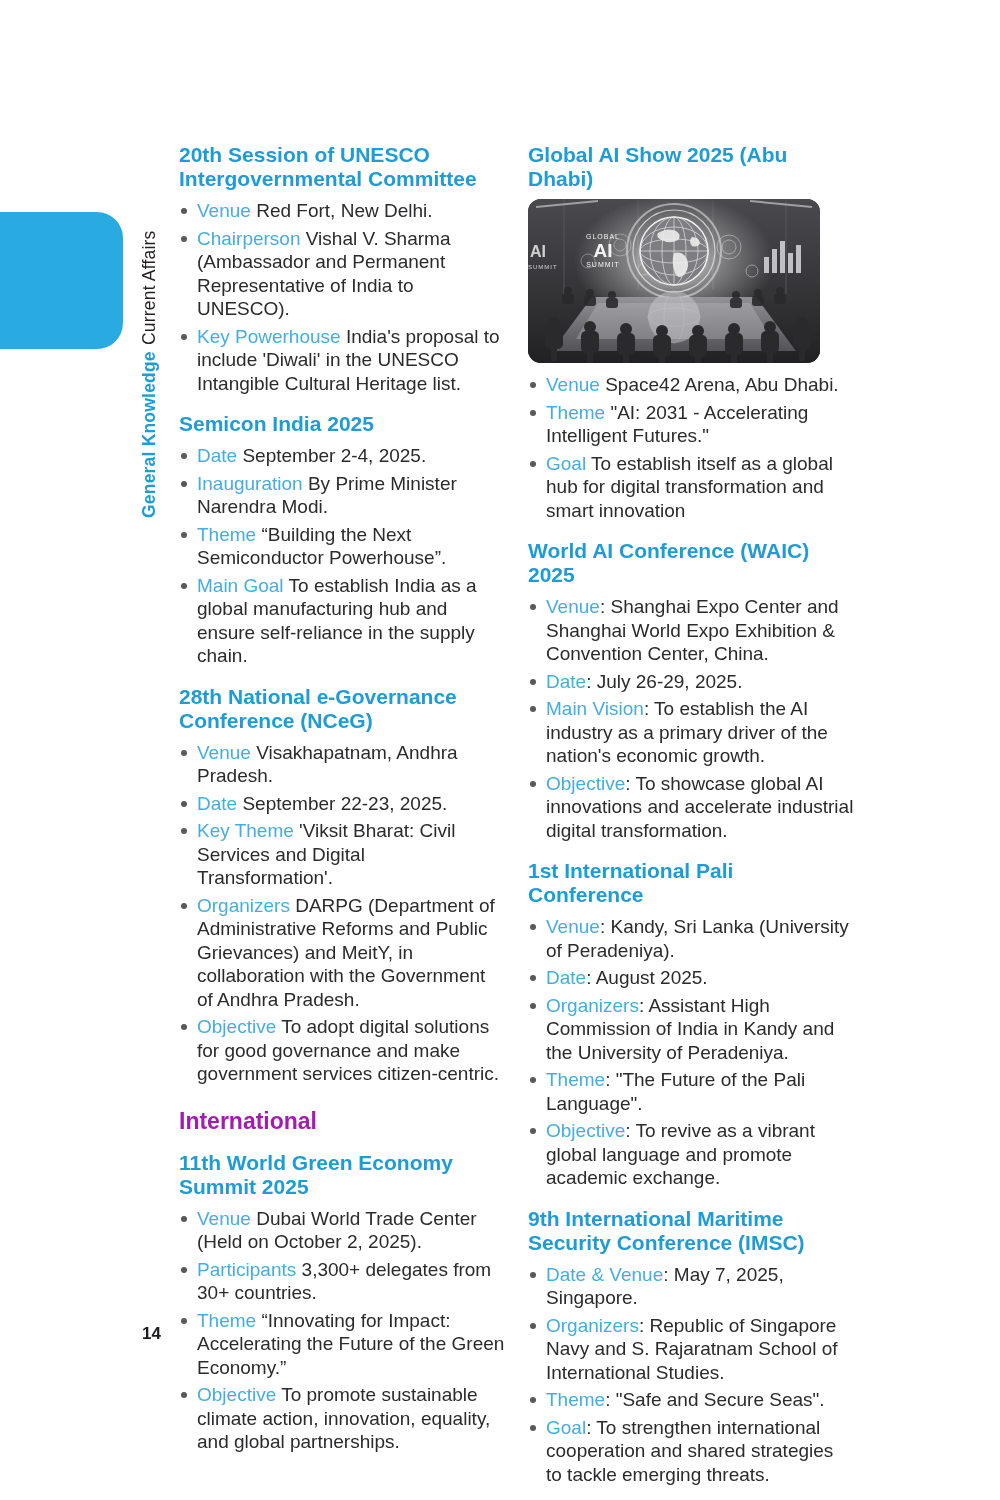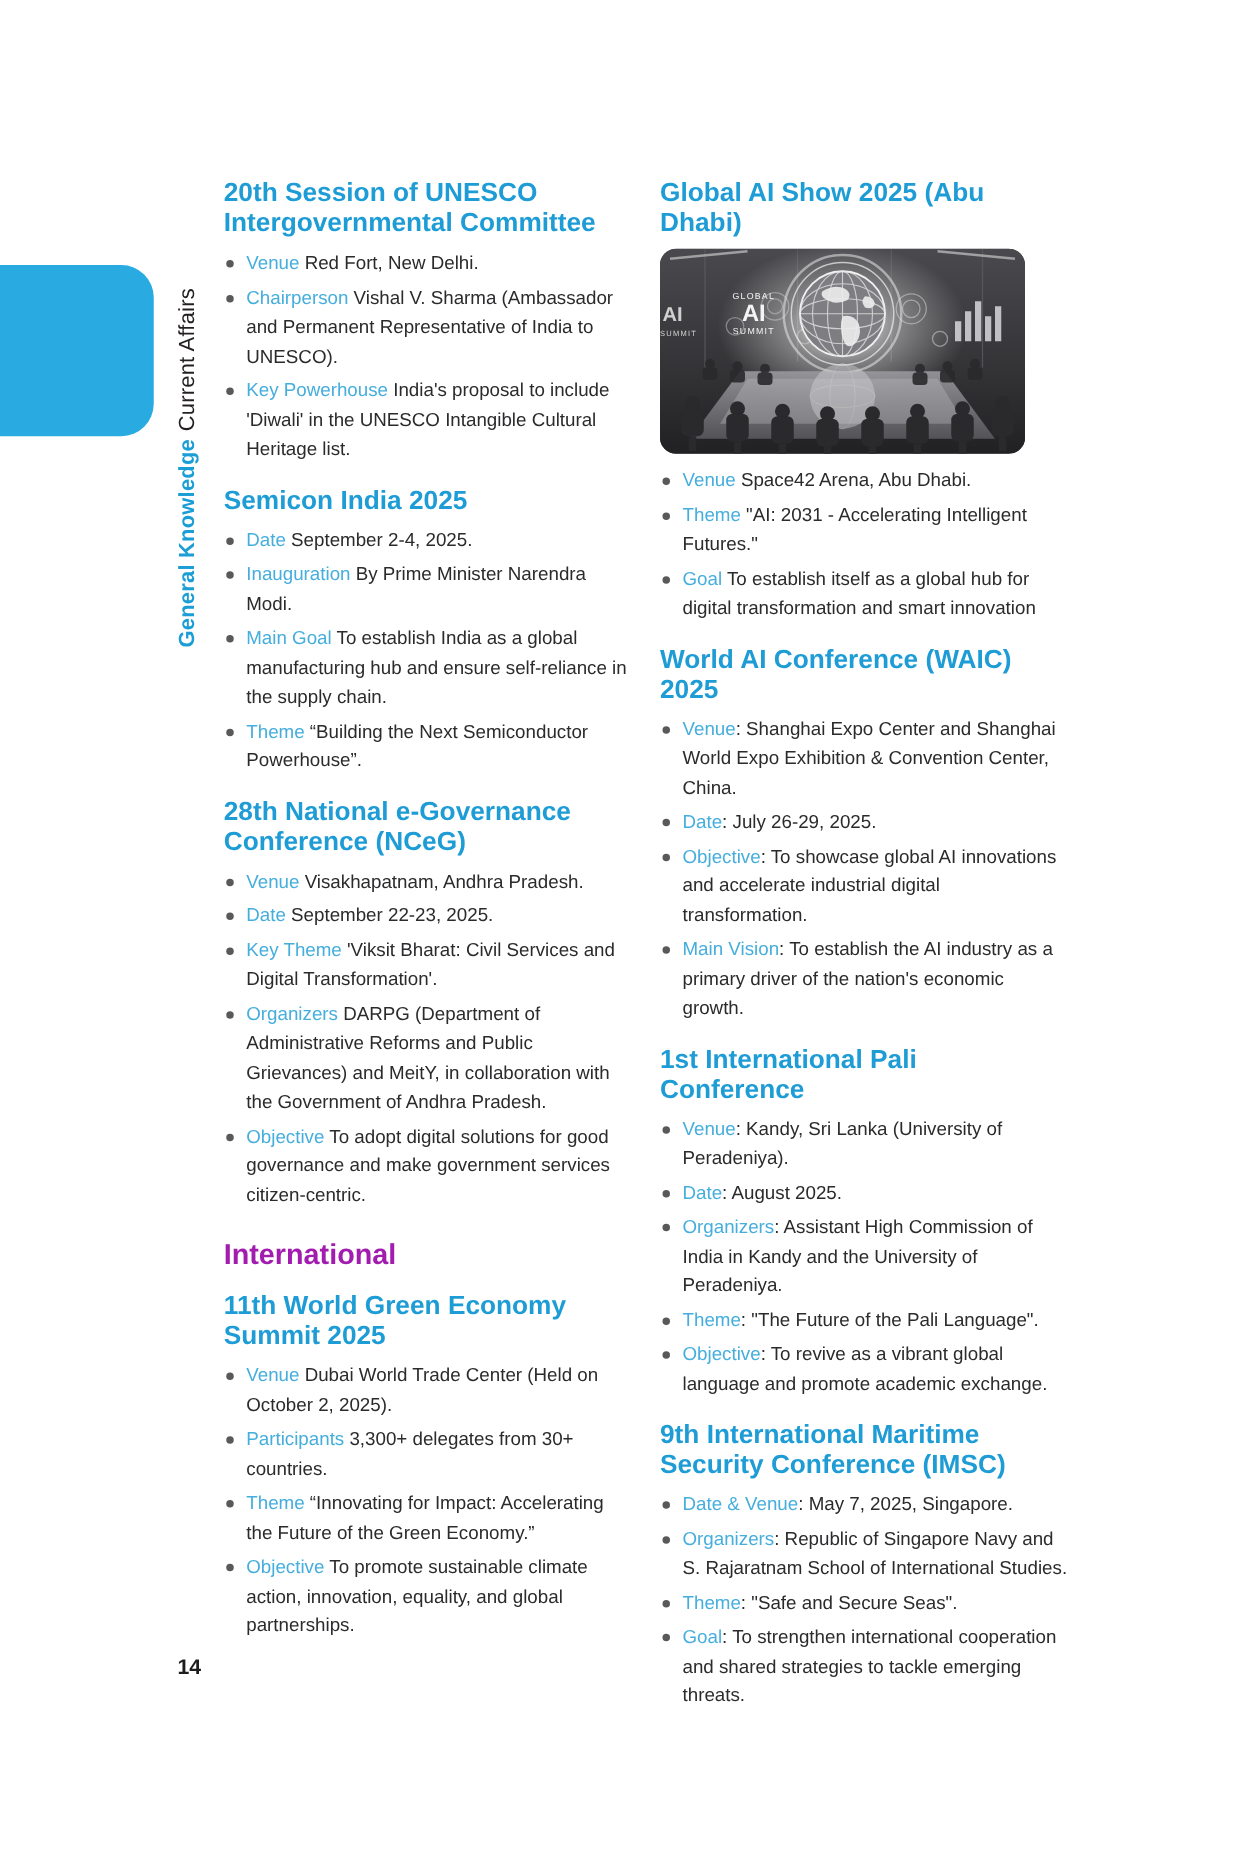--- a/index.html
+++ b/index.html
@@ -40,21 +40,21 @@
     font-weight:bold;margin:17px 0 8px 0;
   }
   .section:first-child .section-title{margin-top:0;}
   .category-heading{
     color:#a21caf;font-size:23px;line-height:26px;
     font-weight:bold;margin:22px 0 2px 0;
   }
   .bullets{list-style:none;margin:0;padding:0;}
   .bullets li{
     position:relative;padding-left:18px;
-    font-size:15px;line-height:23.5px;
+    font-size:19px;line-height:23.5px;
     margin:0 0 4px 0;
   }
   .bullets li::before{
     content:"";position:absolute;left:2px;top:9px;
     width:6px;height:6px;border-radius:50%;
     background:#59595b;
   }
   .b-label{color:#45aedd;}
   .b-rest{color:#2b2b2d;}
 
@@ -88,22 +88,22 @@
           <li><span class="b-label">Venue</span><span class="b-rest"> Red Fort, New Delhi.</span></li>
           <li><span class="b-label">Chairperson</span><span class="b-rest"> Vishal V. Sharma (Ambassador and Permanent Representative of India to UNESCO).</span></li>
           <li><span class="b-label">Key Powerhouse</span><span class="b-rest"> India's proposal to include 'Diwali' in the UNESCO Intangible Cultural Heritage list.</span></li>
         </ul>
       </section>
       <section class="section">
         <h3 class="section-title">Semicon India 2025</h3>
         <ul class="bullets">
           <li><span class="b-label">Date</span><span class="b-rest"> September 2-4, 2025.</span></li>
           <li><span class="b-label">Inauguration</span><span class="b-rest"> By Prime Minister Narendra Modi.</span></li>
+          <li><span class="b-label">Theme</span><span class="b-rest"> “Building the Next Semiconductor Powerhouse”.</span></li>
           <li><span class="b-label">Main Goal</span><span class="b-rest"> To establish India as a global manufacturing hub and ensure self-reliance in the supply chain.</span></li>
-          <li><span class="b-label">Theme</span><span class="b-rest"> “Building the Next Semiconductor Powerhouse”.</span></li>
         </ul>
       </section>
       <section class="section">
         <h3 class="section-title">28th National e-Governance Conference (NCeG)</h3>
         <ul class="bullets">
           <li><span class="b-label">Venue</span><span class="b-rest"> Visakhapatnam, Andhra Pradesh.</span></li>
           <li><span class="b-label">Date</span><span class="b-rest"> September 22-23, 2025.</span></li>
           <li><span class="b-label">Key Theme</span><span class="b-rest"> 'Viksit Bharat: Civil Services and Digital Transformation'.</span></li>
           <li><span class="b-label">Organizers</span><span class="b-rest"> DARPG (Department of Administrative Reforms and Public Grievances) and MeitY, in collaboration with the Government of Andhra Pradesh.</span></li>
           <li><span class="b-label">Objective</span><span class="b-rest"> To adopt digital solutions for good governance and make government services citizen-centric.</span></li>
@@ -284,22 +284,22 @@
           <li><span class="b-label">Venue</span><span class="b-rest"> Space42 Arena, Abu Dhabi.</span></li>
           <li><span class="b-label">Theme</span><span class="b-rest"> "AI: 2031 - Accelerating Intelligent Futures."</span></li>
           <li><span class="b-label">Goal</span><span class="b-rest"> To establish itself as a global hub for digital transformation and smart innovation</span></li>
         </ul>
       </section>
       <section class="section">
         <h3 class="section-title">World AI Conference (WAIC) 2025</h3>
         <ul class="bullets">
           <li><span class="b-label">Venue</span><span class="b-rest">: Shanghai Expo Center and Shanghai World Expo Exhibition &amp; Convention Center, China.</span></li>
           <li><span class="b-label">Date</span><span class="b-rest">: July 26-29, 2025.</span></li>
+          <li><span class="b-label">Main Vision</span><span class="b-rest">: To establish the AI industry as a primary driver of the nation's economic growth.</span></li>
           <li><span class="b-label">Objective</span><span class="b-rest">: To showcase global AI innovations and accelerate industrial digital transformation.</span></li>
-          <li><span class="b-label">Main Vision</span><span class="b-rest">: To establish the AI industry as a primary driver of the nation's economic growth.</span></li>
         </ul>
       </section>
       <section class="section">
         <h3 class="section-title">1st International Pali Conference</h3>
         <ul class="bullets">
           <li><span class="b-label">Venue</span><span class="b-rest">: Kandy, Sri Lanka (University of Peradeniya).</span></li>
           <li><span class="b-label">Date</span><span class="b-rest">: August 2025.</span></li>
           <li><span class="b-label">Organizers</span><span class="b-rest">: Assistant High Commission of India in Kandy and the University of Peradeniya.</span></li>
           <li><span class="b-label">Theme</span><span class="b-rest">: "The Future of the Pali Language".</span></li>
           <li><span class="b-label">Objective</span><span class="b-rest">: To revive as a vibrant global language and promote academic exchange.</span></li>

